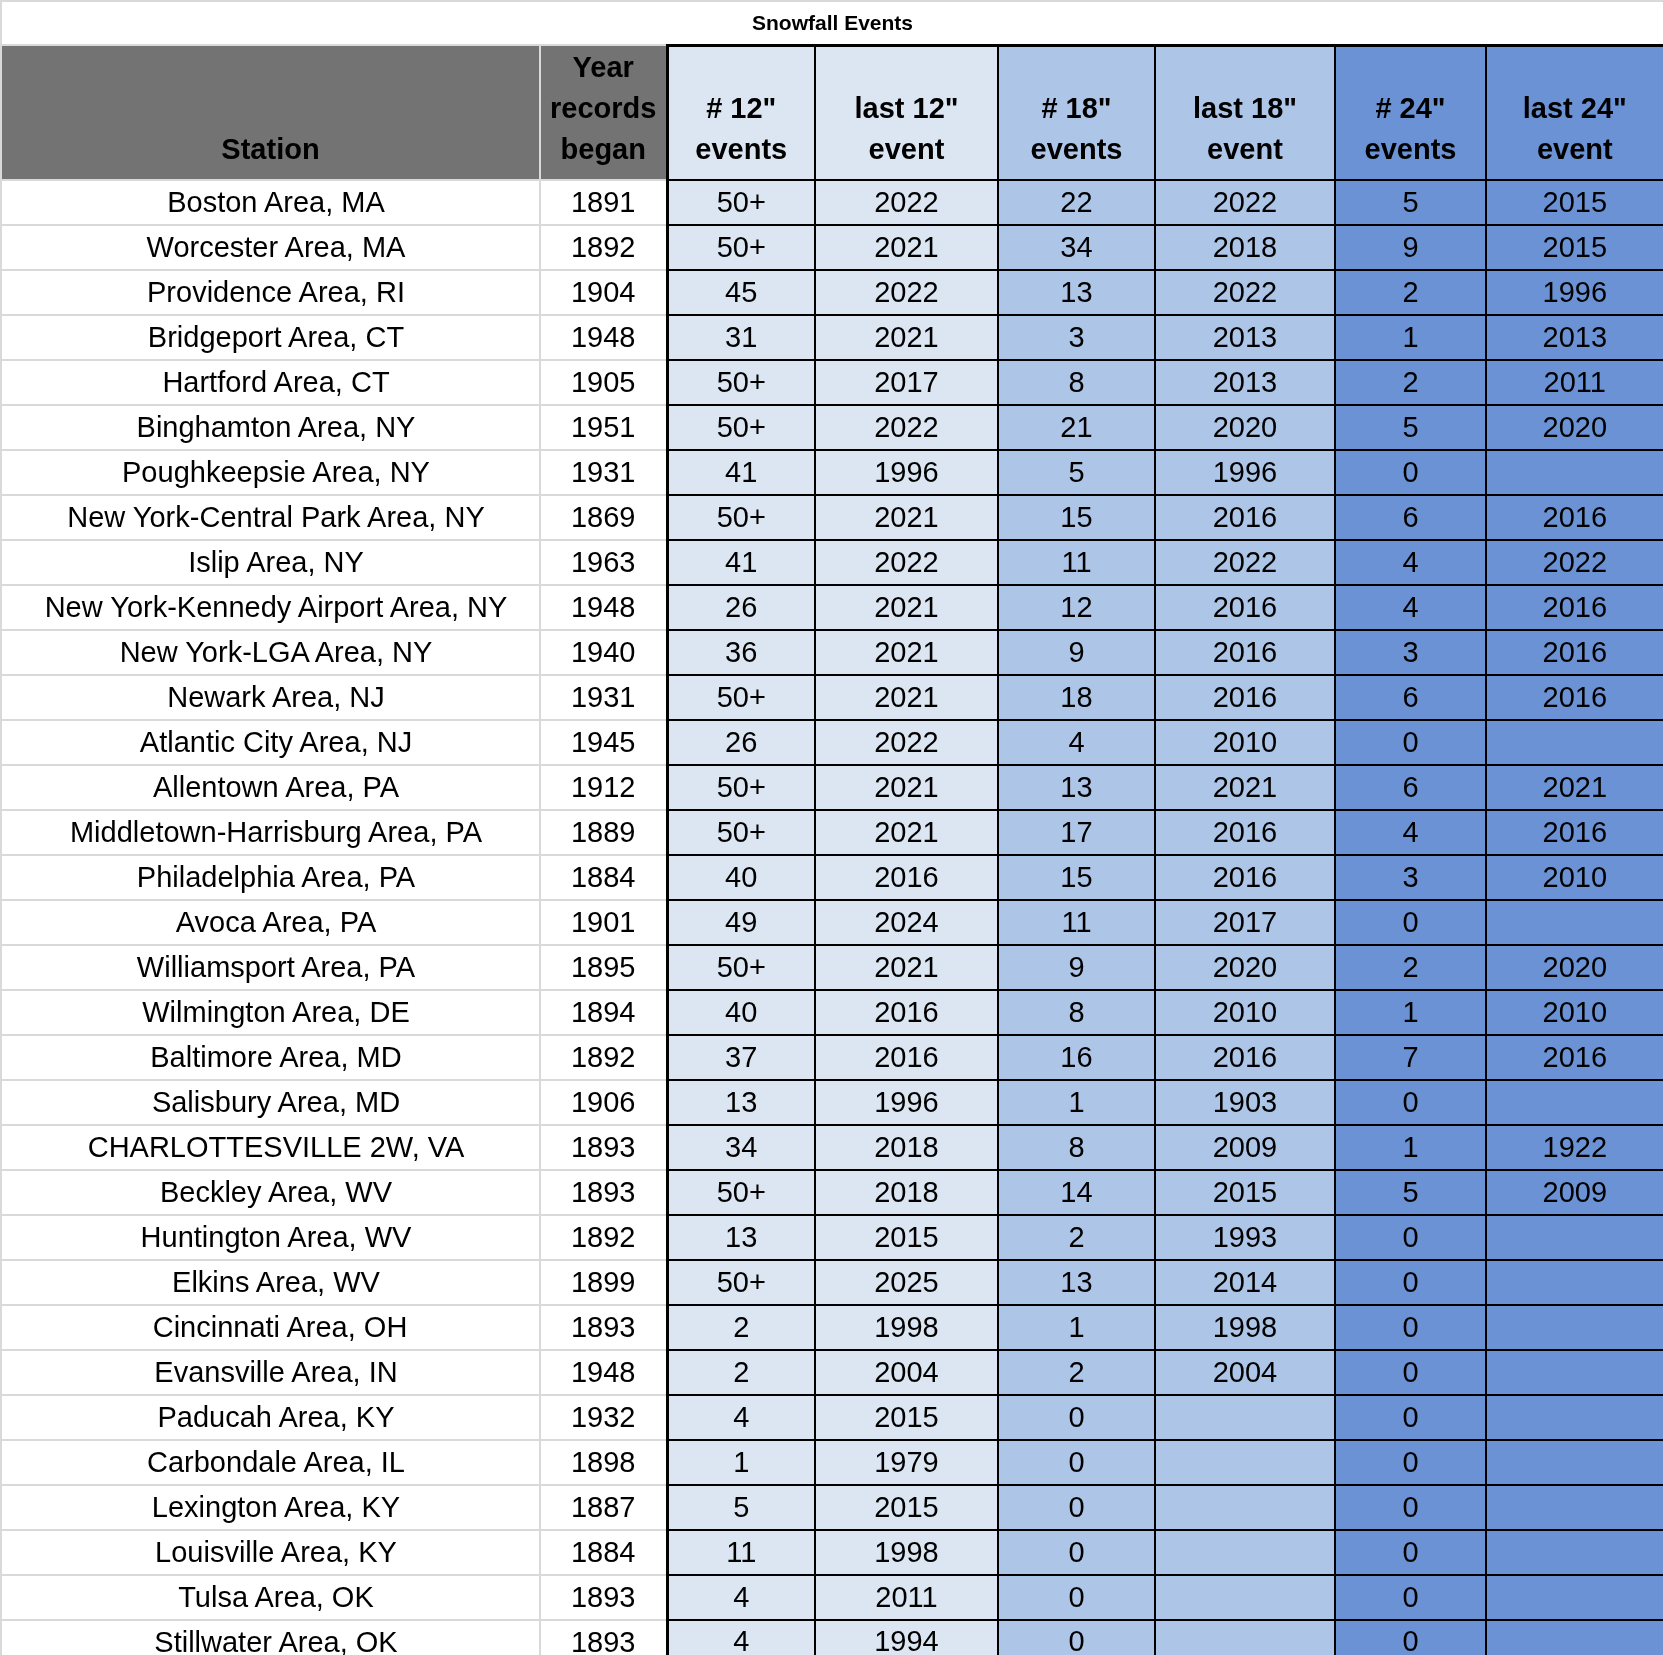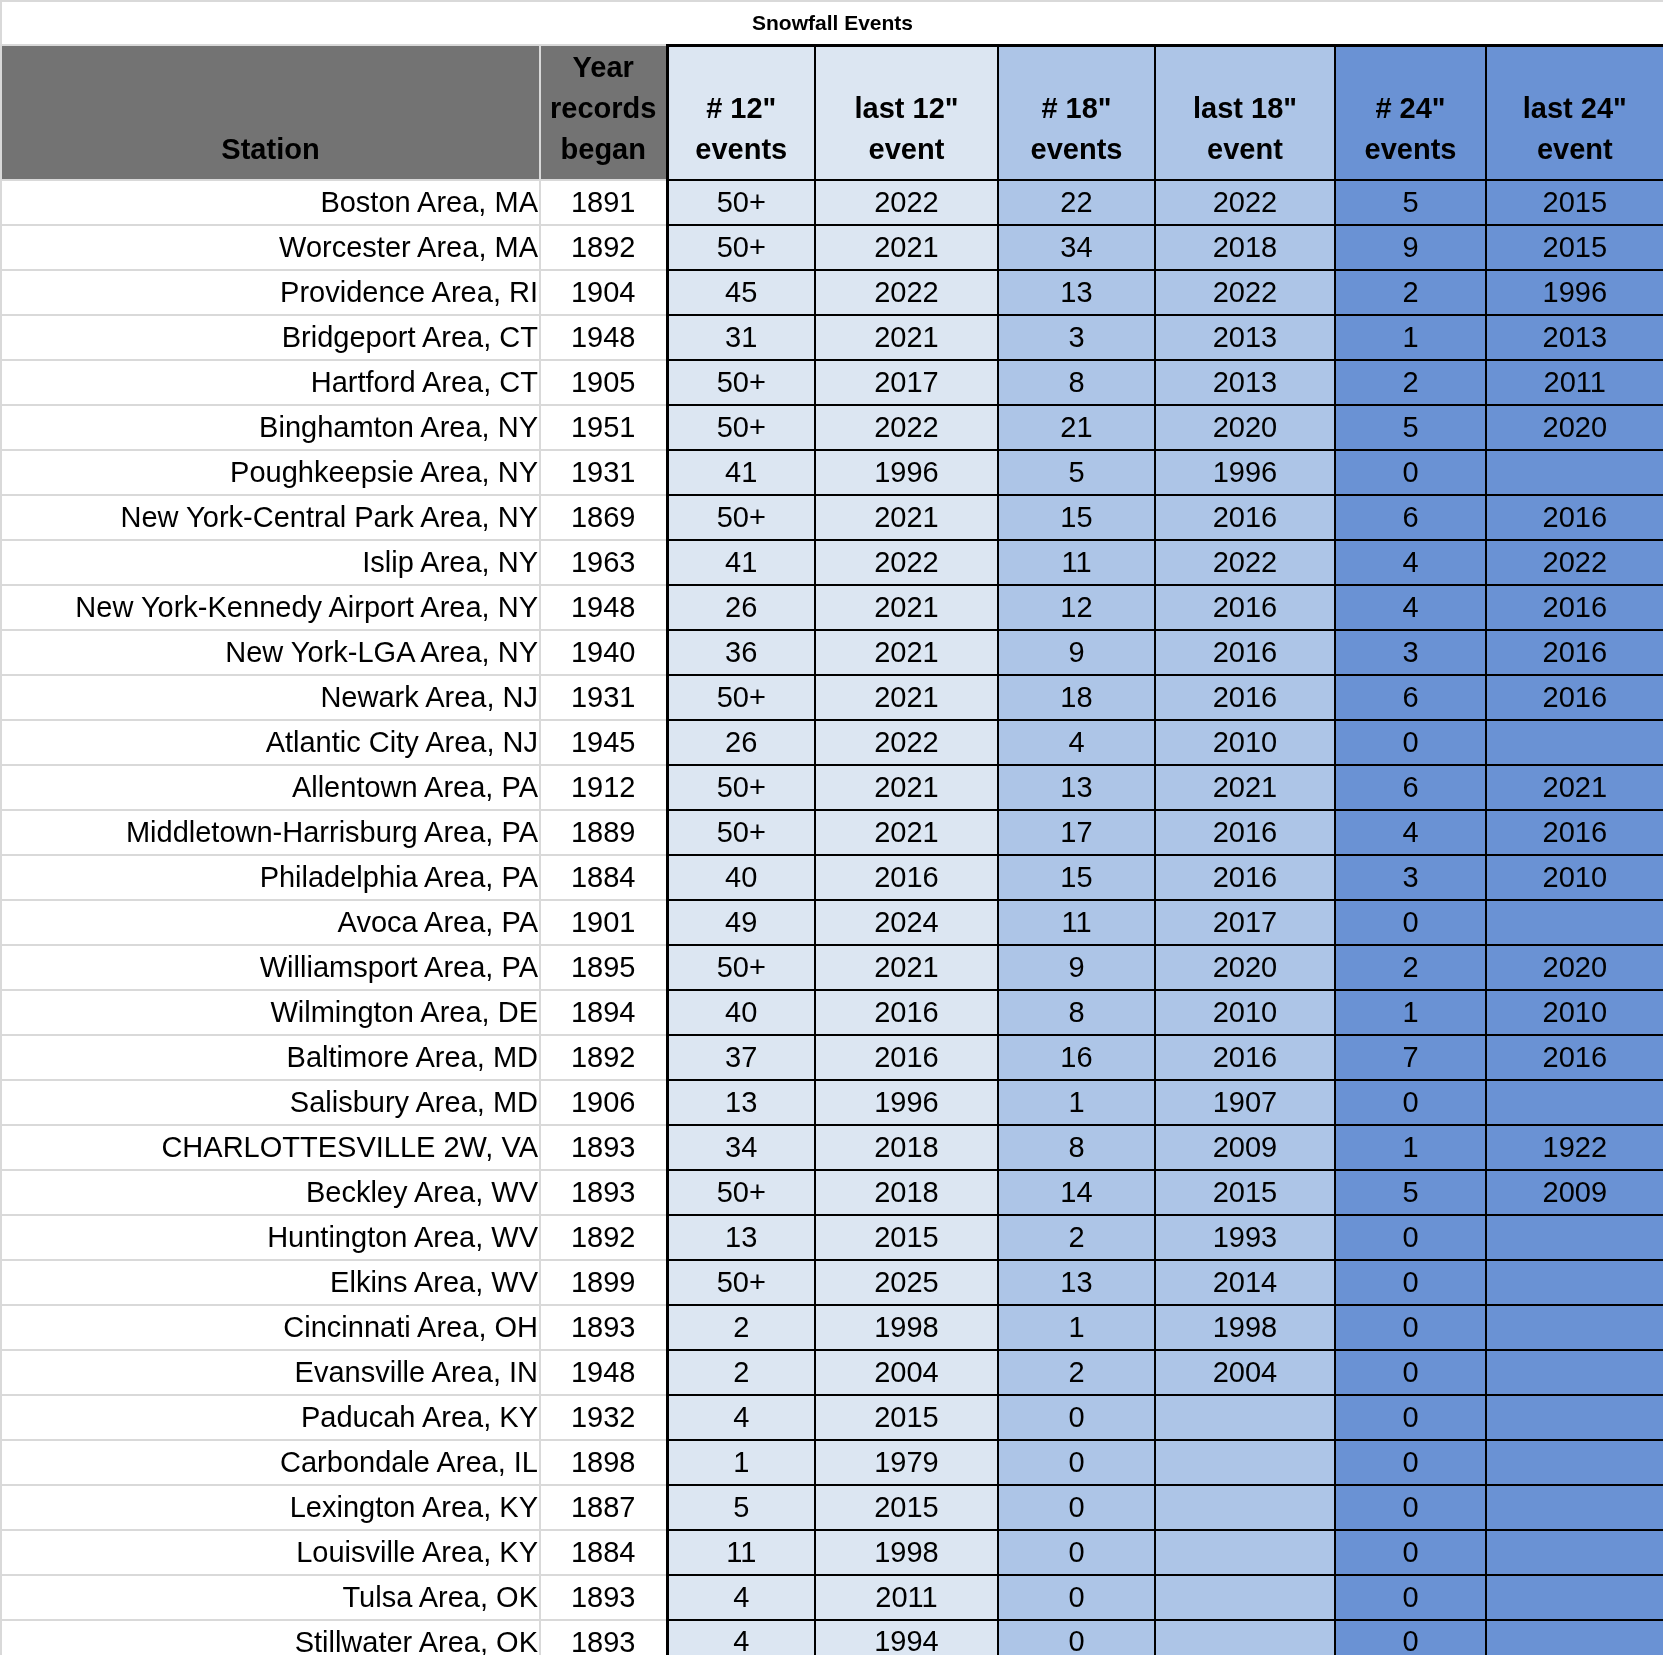--- a/index.html
+++ b/index.html
@@ -29,21 +29,21 @@
     font-weight:bold;vertical-align:bottom;text-align:center;
     white-space:pre-line;line-height:1.42;padding-bottom:8px;
   }
   th.plain{background:#737373;border:2px solid #d9d9d9;}
   th.blue{border:2px solid #000;border-top-width:3px;}
 
   
   tbody tr{height:45px;}
   tbody td{vertical-align:middle;}
   td.plain{background:#fff;border:2px solid #d9d9d9;}
-  td.station{text-align:right;padding-left:12px;white-space:pre;}
+  td.station{text-align:center;padding-left:12px;white-space:pre;}
   td.yearcol{text-align:center;}
   td.blue{border:2px solid #000;text-align:center;}
 
   .bg-light{background:#dce6f2;}
   .bg-med{background:#adc5e7;}
   .bg-dark{background:#6a92d4;}
 
   
   th:nth-child(3),td:nth-child(3){border-left-width:3px;}
   th:nth-child(8),td:nth-child(8){border-right-width:3px;}
@@ -286,21 +286,21 @@
         <td class="blue bg-med">2016</td>
         <td class="blue bg-dark">7</td>
         <td class="blue bg-dark">2016</td>
       </tr>
       <tr>
         <td class="plain station">Salisbury Area, MD</td>
         <td class="plain yearcol">1906</td>
         <td class="blue bg-light">13</td>
         <td class="blue bg-light">1996</td>
         <td class="blue bg-med">1</td>
-        <td class="blue bg-med">1907</td>
+        <td class="blue bg-med">1903</td>
         <td class="blue bg-dark">0</td>
         <td class="blue bg-dark"></td>
       </tr>
       <tr>
         <td class="plain station">CHARLOTTESVILLE 2W, VA</td>
         <td class="plain yearcol">1893</td>
         <td class="blue bg-light">34</td>
         <td class="blue bg-light">2018</td>
         <td class="blue bg-med">8</td>
         <td class="blue bg-med">2009</td>

